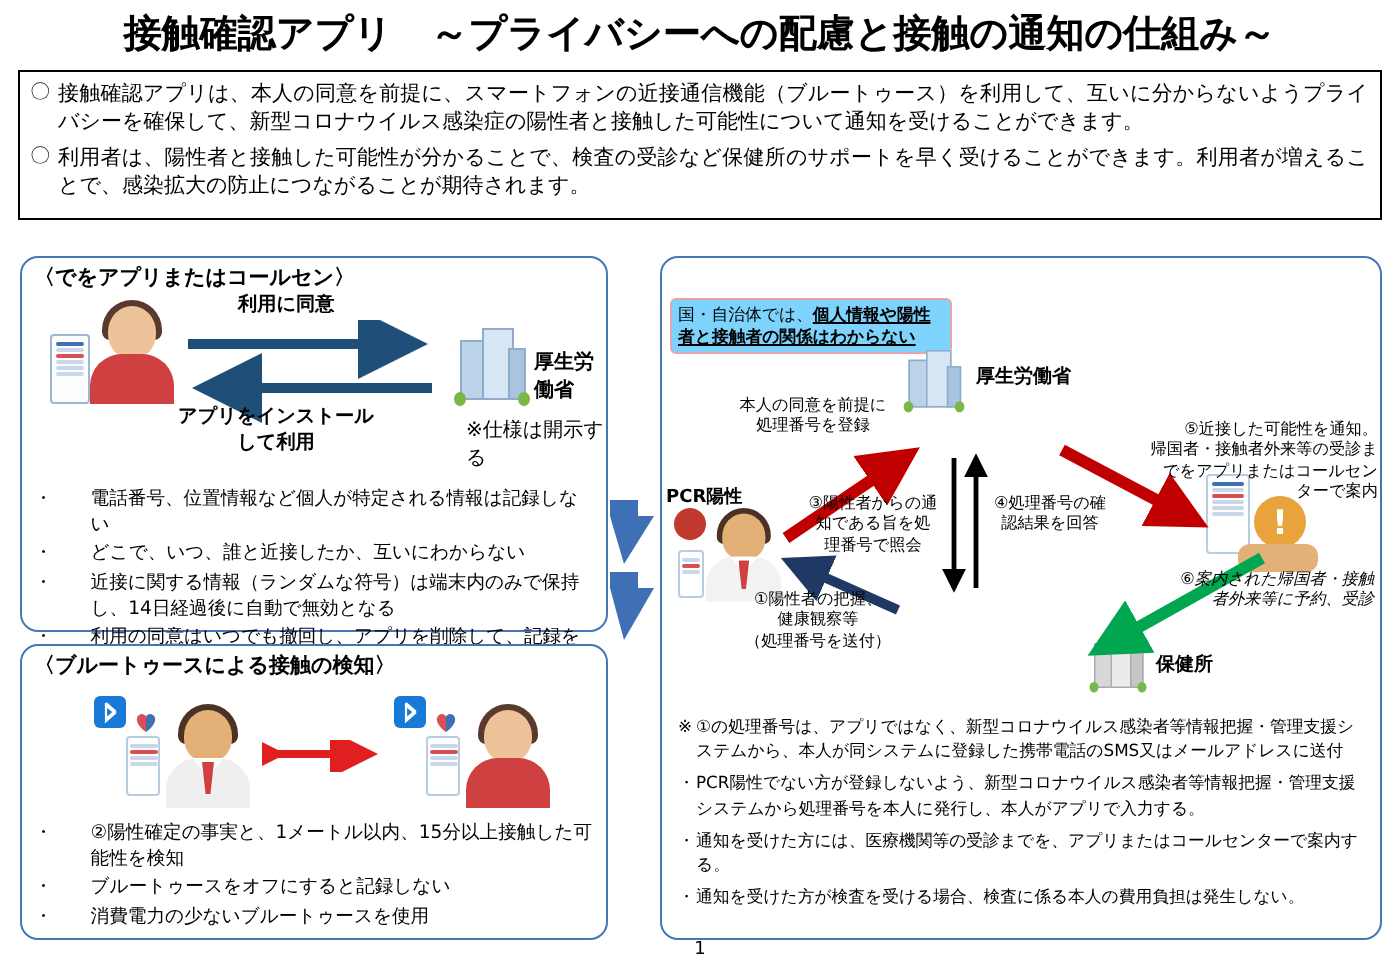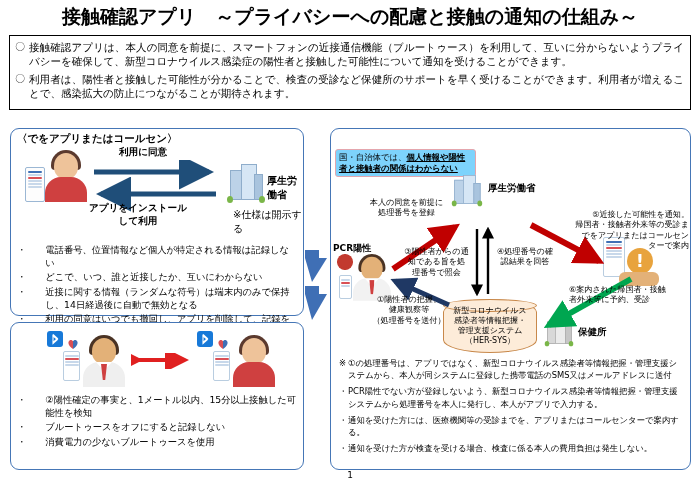--- a/index.html
+++ b/index.html
@@ -193,20 +193,21 @@
         <span class="txt">近接に関する情報（ランダムな符号）は端末内のみで保持し、14日経過後に自動で無効となる</span>
       </div>
       <div class="bullet">
         <span class="dot">・</span>
         <span class="txt">利用の同意はいつでも撤回し、アプリを削除して、記録を消去できる</span>
       </div>
     </div>
   </div>
 
   <div class="panel" id="panel-bluetooth">
+    <div class="panel-title">〈ブルートゥースによる接触の検知〉</div>
 
     <div style="position:relative;height:68px;">
 
       <div style="position:absolute;left:36px;top:8px;">
         <svg width="16" height="16">
             <rect width="16" height="16" rx="3" fill="#1779d8"></rect>
           <path d="M6 3.5 L10.5 7.5 L6 11.5 M6 3.5 L6 12.5 L10.5 8.5 L5.5 4.5" stroke="#fff" stroke-width="1.1" fill="none"></path>
         </svg>
       </div>
       <div style="position:absolute;left:55px;top:13px;">
@@ -301,27 +302,20 @@
     <div class="bldg" style="position:absolute;left:120px;top:46px;transform:scale(.8);transform-origin:top left;">
       <div class="b1"></div>
         <div class="b2"></div>
         <div class="b3"></div>
       <div class="tree" style="left:1px;"></div>
         <div class="tree" style="left:33px;"></div>
     </div>
     <div style="position:absolute;left:157px;top:53px;font-size:9.5px;font-weight:bold;">厚生労働省</div>
 
 
-    <div class="cyl" style="left:112px;top:170px;width:92px;height:52px;border-radius:50%/13px;">
-      <div class="cap" style="height:13px;"></div>
-      <div class="lbl" style="white-space:pre-line;font-size:8px;line-height:1.25;">新型コロナウイルス
-感染者等情報把握・
-管理支援システム
-（HER-SYS）</div>
-    </div>
 
     <div class="bldg" style="position:absolute;left:213px;top:188px;transform:scale(.75);transform-origin:top left;">
       <div class="b1" style="background:#d8d8d8;border-color:#aaa;"></div>
       <div class="b2" style="background:#ebebeb;border-color:#aaa;"></div>
       <div class="b3" style="background:#c6c6c6;border-color:#aaa;"></div>
       <div class="tree" style="left:1px;"></div>
         <div class="tree" style="left:33px;"></div>
     </div>
     <div style="position:absolute;left:247px;top:197px;font-size:9.5px;font-weight:bold;">保健所</div>
 
@@ -410,21 +404,21 @@
 処理番号を登録</div>
     <div class="flowlbl" style="left:73px;top:117px;width:65px;white-space:pre-line;">③陽性者からの通
 知である旨を処
 理番号で照会</div>
     <div class="flowlbl" style="left:163px;top:117px;width:62px;white-space:pre-line;">④処理番号の確
 認結果を回答</div>
     <div class="flowlbl" style="left:234px;top:40px;width:124px;text-align:right;white-space:pre-line;margin-top:40px;">⑤近接した可能性を通知。
 帰国者・接触者外来等の受診ま
 でをアプリまたはコールセン
 ターで案内</div>
-    <div class="flowlbl" style="left:238px;top:155px;width:118px;text-align:left;white-space:pre-line;">⑥案内された帰国者・接触
+    <div class="flowlbl" style="left:238px;top:155px;width:118px;text-align:right;white-space:pre-line;font-style:italic;">⑥案内された帰国者・接触
 者外来等に予約、受診</div>
 
     <div class="note-block" style="top:228px;">
       <div class="note-line">
         <span class="mk">※</span>
         <span class="tx">①の処理番号は、アプリではなく、新型コロナウイルス感染者等情報把握・管理支援システムから、本人が同システムに登録した携帯電話のSMS又はメールアドレスに送付</span>
       </div>
       <div class="note-line">
         <span class="mk">・</span>
         <span class="tx">PCR陽性でない方が登録しないよう、新型コロナウイルス感染者等情報把握・管理支援システムから処理番号を本人に発行し、本人がアプリで入力する。</span>

